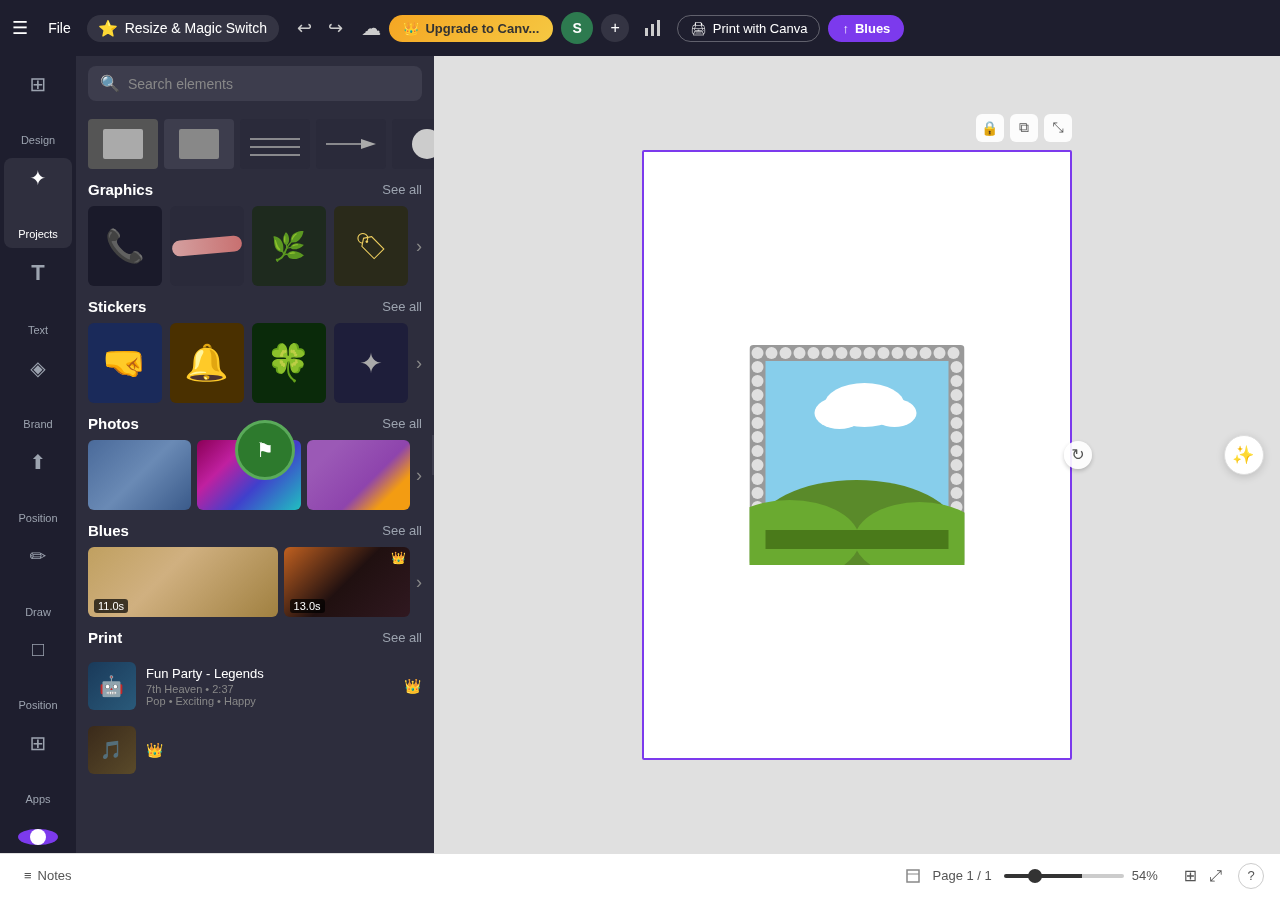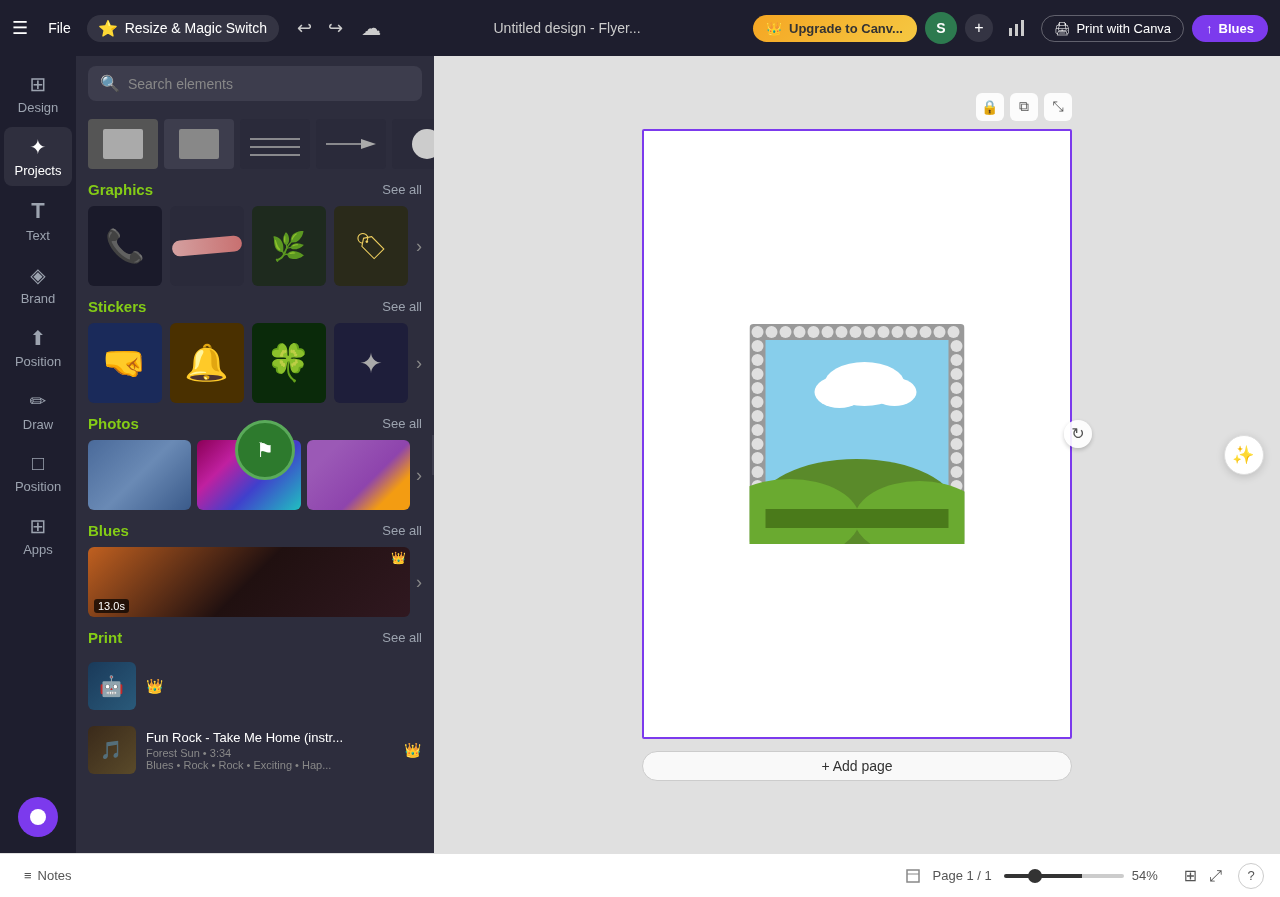--- a/index.html
+++ b/index.html
@@ -183,22 +183,23 @@
       color: #9ca3af;
     }
     .sidebar-item:hover, .sidebar-item.active {
       background: rgba(255,255,255,0.08);
       color: #fff;
     }
     .sidebar-item .icon-symbol {
       font-size: 20px;
     }
     .sidebar-item .label {
-      font-size: 13px;
+      font-size: 11px;
       text-align: center;
+      margin-top: 34px;
     }
     .sidebar-dot {
       width: 40px;
       height: 40px;
       border-radius: 50%;
       background: #7c3aed;
       display: flex;
       align-items: center;
       justify-content: center;
       margin: 8px auto;
@@ -272,21 +273,21 @@
     }
     .thumb.line { background: #2a2a3a; }
 
     .section-header {
       display: flex;
       align-items: center;
       justify-content: space-between;
       margin: 12px 0 8px;
     }
     .section-title {
-      color: #84cc16;
+      color: #ffffff;
       font-size: 15px;
       font-weight: 600;
     }
     .see-all {
       color: #9ca3af;
       font-size: 13px;
       cursor: pointer;
     }
 
     .graphics-grid {
@@ -686,23 +687,20 @@
   <span class="topbar-file">File</span>
   <div class="topbar-magic">
     <span class="emoji">⭐</span>
     <span>Resize &amp; Magic Switch</span>
   </div>
   <div class="topbar-undo-redo">
     <button>↩</button>
     <button>↪</button>
   </div>
   <span class="topbar-cloud">☁</span>
-  <div class="topbar-title-area">
-    <span class="topbar-title">Untitled design - Flyer...</span>
-  </div>
   <div class="topbar-right">
     <button class="btn-upgrade">
       <span>👑</span>
       <span>Upgrade to Canv...</span>
     </button>
     <div class="avatar">S</div>
     <button class="plus-btn">+</button>
     <button class="topbar-icon-btn">
       <svg width="20" height="20" viewBox="0 0 20 20" fill="none">
           <rect x="2" y="10" width="3" height="8" fill="#ccc"></rect>
@@ -844,46 +842,49 @@
         <div style="position:absolute;top:-20px;left:50%;transform:translateX(-20px);z-index:50;">
           <div class="flag-circle">⚑</div>
         </div>
       </div>
 
       <div class="section-header">
         <span class="section-title">Blues</span>
         <span class="see-all">See all</span>
       </div>
       <div class="videos-grid">
+        <div class="video-item video-item-1" style="flex:1.5;">
+          <span class="video-duration">11.0s</span>
+        </div>
         <div class="video-item video-item-2" style="flex:1;">
           <span class="video-duration">13.0s</span>
           <span class="video-crown">👑</span>
         </div>
         <span class="grid-arrow">›</span>
       </div>
 
       <div class="section-header">
         <span class="section-title">Print</span>
         <span class="see-all">See all</span>
       </div>
       <div class="audio-section">
         <div class="audio-item">
           <div class="audio-thumb audio-thumb-1">
             <span style="font-size:20px;">🤖</span>
           </div>
+          <div class="audio-info">
+            <div class="audio-title">Fun Party - Legends</div>
+            <div class="audio-meta">7th Heaven • 2:37</div>
+            <div class="audio-meta">Pop • Exciting • Happy</div>
+          </div>
           <span class="audio-crown">👑</span>
         </div>
         <div class="audio-item">
           <div class="audio-thumb audio-thumb-2">
             <span style="font-size:18px;">🎵</span>
-          </div>
-          <div class="audio-info">
-            <div class="audio-title">Fun Rock - Take Me Home (instr...</div>
-            <div class="audio-meta">Forest Sun • 3:34</div>
-            <div class="audio-meta">Blues • Rock • Rock • Exciting • Hap...</div>
           </div>
           <span class="audio-crown">👑</span>
         </div>
       </div>
     </div>
 
     <button class="hide-panel-btn">‹</button>
   </div>
 
   <div class="canvas-area">
@@ -994,21 +995,20 @@
 
                   <rect x="16" y="185" width="183" height="19" fill="#4a7a1a"></rect>
                 </svg>
               </div>
             </div>
           </div>
 
           <div style="position:absolute;right:-20px;top:calc(50% - 14px);width:28px;height:28px;background:rgba(255,255,255,0.9);border-radius:50%;display:flex;align-items:center;justify-content:center;cursor:grab;font-size:16px;color:#555;box-shadow:0 2px 4px rgba(0,0,0,0.2);">↻</div>
         </div>
 
-        <button class="add-page-btn">+ Add page</button>
       </div>
 
       <div style="position:absolute;right:16px;top:50%;transform:translateY(-50%);">
         <div style="width:40px;height:40px;border-radius:50%;background:#fff;border:1px solid #ddd;display:flex;align-items:center;justify-content:center;cursor:pointer;box-shadow:0 2px 8px rgba(0,0,0,0.15);font-size:18px;color:#7c3aed;">✨</div>
       </div>
     </div>
 
   </div>
 
 </div>

